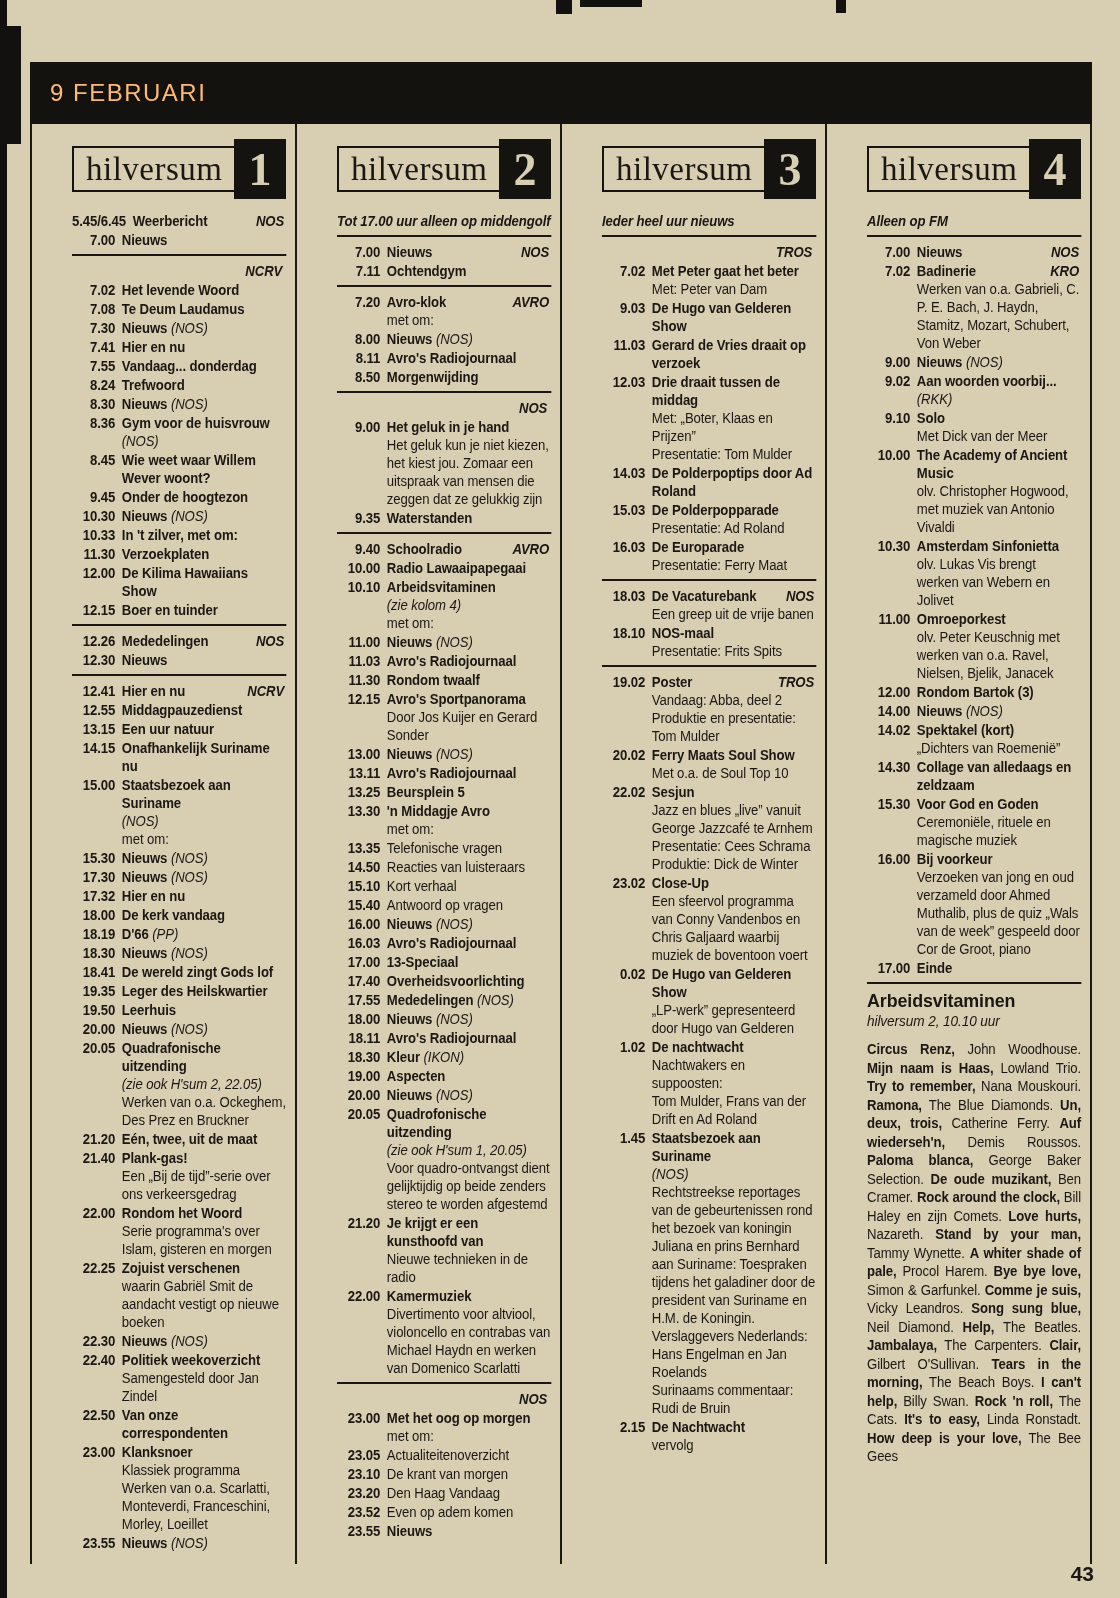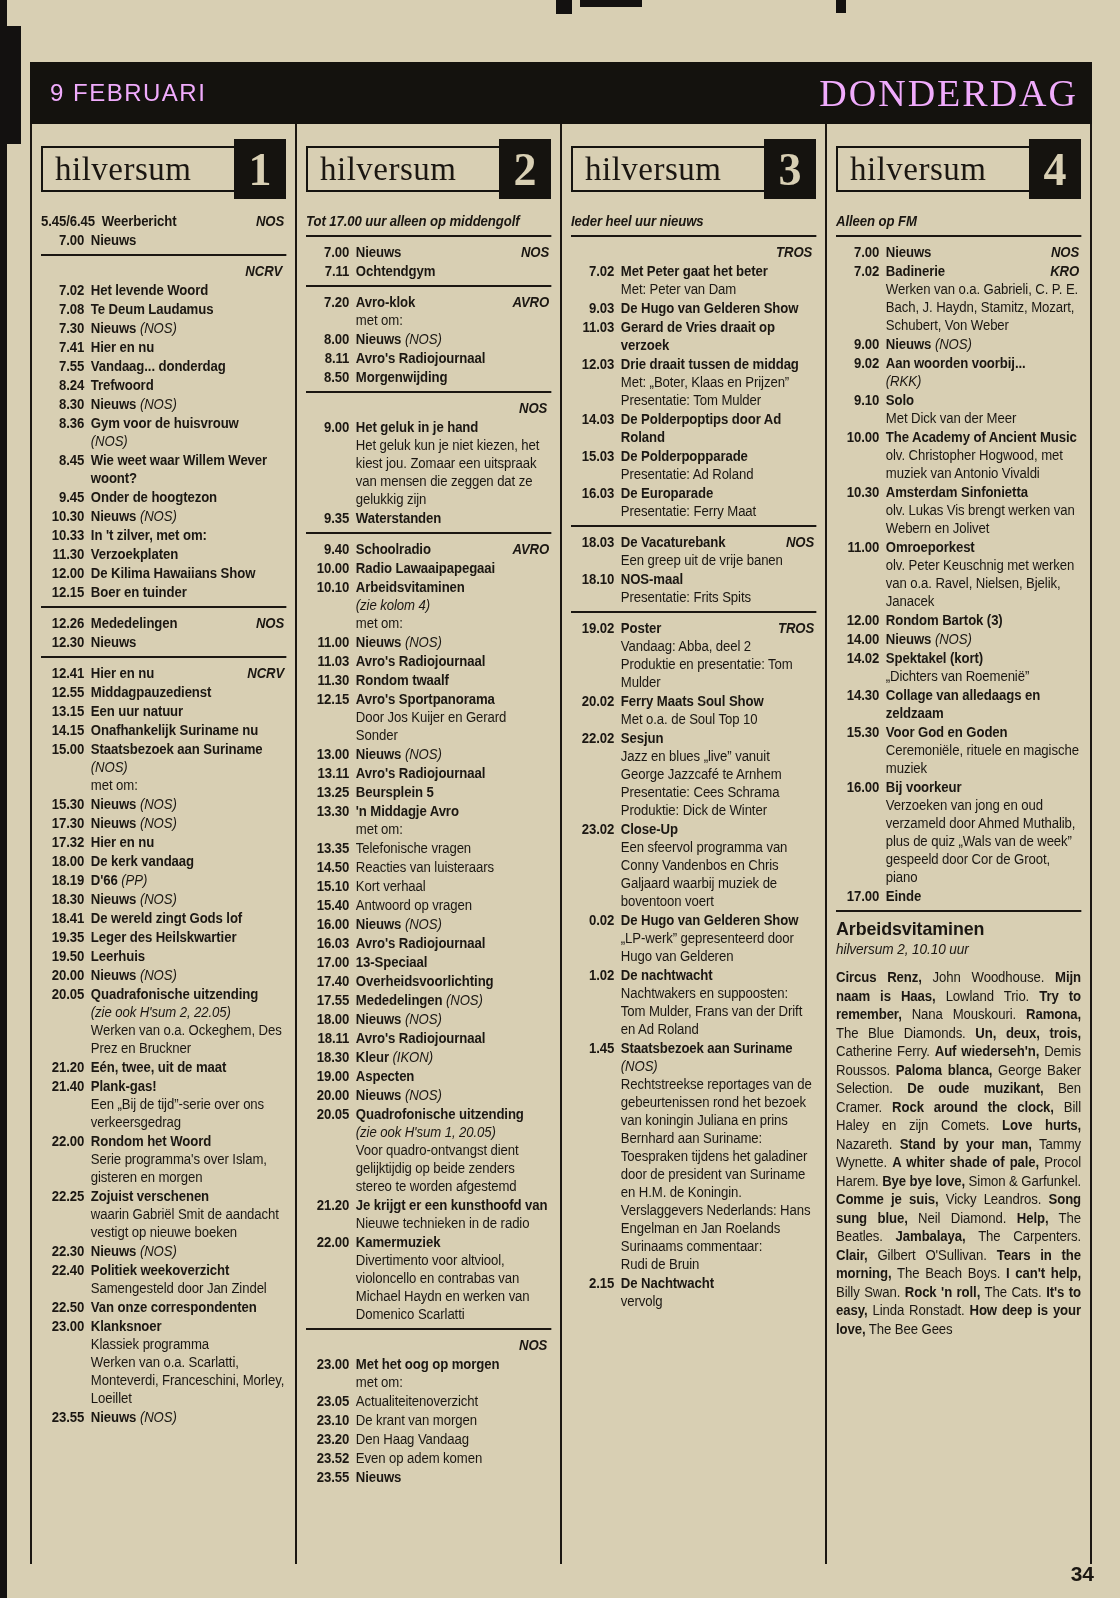--- a/index.html
+++ b/index.html
@@ -13,21 +13,21 @@
     overflow:hidden;
   }
   .edge-strip { position:absolute; left:0; top:0; width:7px; height:100%; background:#131110; }
   .edge-block { position:absolute; left:0; top:26px; width:21px; height:118px; background:#131110; }
   .top-mark-a { position:absolute; left:556px; top:0; width:16px; height:14px; background:#131110; }
   .top-mark-b { position:absolute; left:580px; top:0; width:62px; height:7px; background:#131110; }
   .top-mark-c { position:absolute; left:836px; top:0; width:10px; height:13px; background:#131110; }
 
   .masthead {
     position:absolute; left:30px; top:62px; width:1062px; height:62px;
-    background:#14120e; color:#f0abfc;
+    background:#14120e; color:#fdba74;
   }
   .masthead .date {
     position:absolute; left:20px; top:50%; transform:translateY(-50%);
     font-size:24px; letter-spacing:1.5px;
   }
   .masthead .brand {
     position:absolute; left:52%; top:50%; transform:translate(-50%,-52%);
     font-family:"Liberation Serif", serif; font-weight:bold;
     font-size:66px; letter-spacing:3px;
     text-shadow:1.5px 0 0 #e9e2cc, -1.5px 0 0 #e9e2cc;
@@ -43,20 +43,21 @@
     position:absolute; left:30px; top:124px; width:1062px; height:1440px;
     display:flex;
     border-left:2px solid #1b1712;
     border-right:2px solid #1b1712;
   }
   .col {
     flex:1 1 0; min-width:0;
     border-right:2px solid #1b1712;
     padding:12px 9px 0 9px;
     overflow:hidden;
+    margin-left:31px;
   }
   .col:last-child { border-right:none; }
 
   .st-head { display:flex; align-items:center; height:62px; margin:2px 0 12px 0; }
   .st-name-box {
     flex:1; height:46px; border:2px solid #15130f;
     display:flex; align-items:center; padding-left:12px;
   }
   .st-name { font-family:"Liberation Serif", serif; font-size:33px; letter-spacing:0.5px; }
   .st-num {
@@ -96,21 +97,20 @@
 <body>
 
 <div class="edge-strip"></div>
 <div class="edge-block"></div>
 <div class="top-mark-a"></div>
 <div class="top-mark-b"></div>
 <div class="top-mark-c"></div>
 
 <header class="masthead">
   <span class="date">9 FEBRUARI</span>
-  <span class="day">DONDERDAG</span>
 </header>
 
 <main class="columns">
     <section class="col">
       <div class="st-head">
         <div class="st-name-box">
           <span class="st-name">hilversum</span>
         </div>
         <div class="st-num">1</div>
       </div>
@@ -928,13 +928,13 @@
         <div class="rule"></div>
         <div class="feature">
           <div class="feature-title">Arbeidsvitaminen</div>
           <div class="feature-subtitle">hilversum 2, 10.10 uur</div>
           <p class="feature-body"><strong class="song-title">Circus Renz,</strong><span class="artist"> John Woodhouse. </span><strong class="song-title">Mijn naam is Haas,</strong><span class="artist"> Lowland Trio. </span><strong class="song-title">Try to remember,</strong><span class="artist"> Nana Mouskouri. </span><strong class="song-title">Ramona,</strong><span class="artist"> The Blue Diamonds. </span><strong class="song-title">Un, deux, trois,</strong><span class="artist"> Catherine Ferry. </span><strong class="song-title">Auf wiederseh'n,</strong><span class="artist"> Demis Roussos. </span><strong class="song-title">Paloma blanca,</strong><span class="artist"> George Baker Selection. </span><strong class="song-title">De oude muzikant,</strong><span class="artist"> Ben Cramer. </span><strong class="song-title">Rock around the clock,</strong><span class="artist"> Bill Haley en zijn Comets. </span><strong class="song-title">Love hurts,</strong><span class="artist"> Nazareth. </span><strong class="song-title">Stand by your man,</strong><span class="artist"> Tammy Wynette. </span><strong class="song-title">A whiter shade of pale,</strong><span class="artist"> Procol Harem. </span><strong class="song-title">Bye bye love,</strong><span class="artist"> Simon &amp; Garfunkel. </span><strong class="song-title">Comme je suis,</strong><span class="artist"> Vicky Leandros. </span><strong class="song-title">Song sung blue,</strong><span class="artist"> Neil Diamond. </span><strong class="song-title">Help,</strong><span class="artist"> The Beatles. </span><strong class="song-title">Jambalaya,</strong><span class="artist"> The Carpenters. </span><strong class="song-title">Clair,</strong><span class="artist"> Gilbert O'Sullivan. </span><strong class="song-title">Tears in the morning,</strong><span class="artist"> The Beach Boys. </span><strong class="song-title">I can't help,</strong><span class="artist"> Billy Swan. </span><strong class="song-title">Rock 'n roll,</strong><span class="artist"> The Cats. </span><strong class="song-title">It's to easy,</strong><span class="artist"> Linda Ronstadt. </span><strong class="song-title">How deep is your love,</strong><span class="artist"> The Bee Gees</span></p>
         </div>
       </div>
     </section>
   </main>
 
-<div class="pageno">34</div>
+<div class="pageno">43</div>
 
 </body></html>

